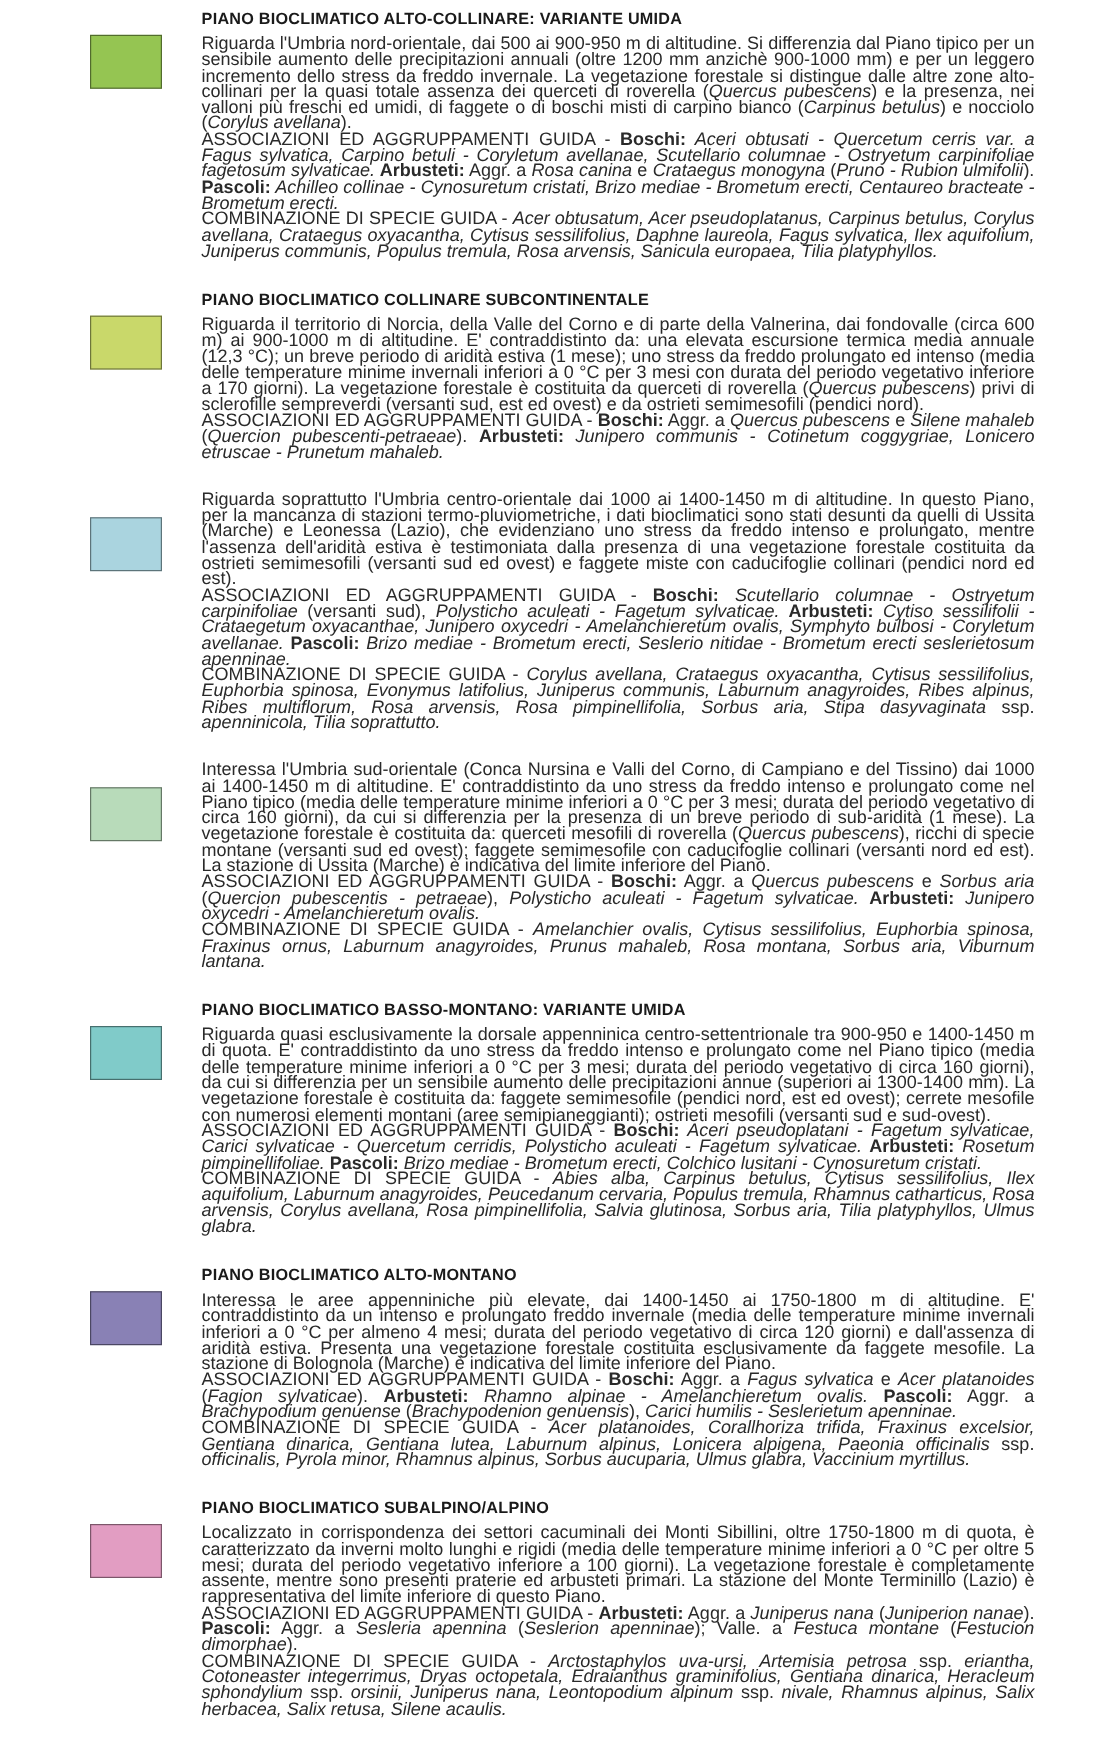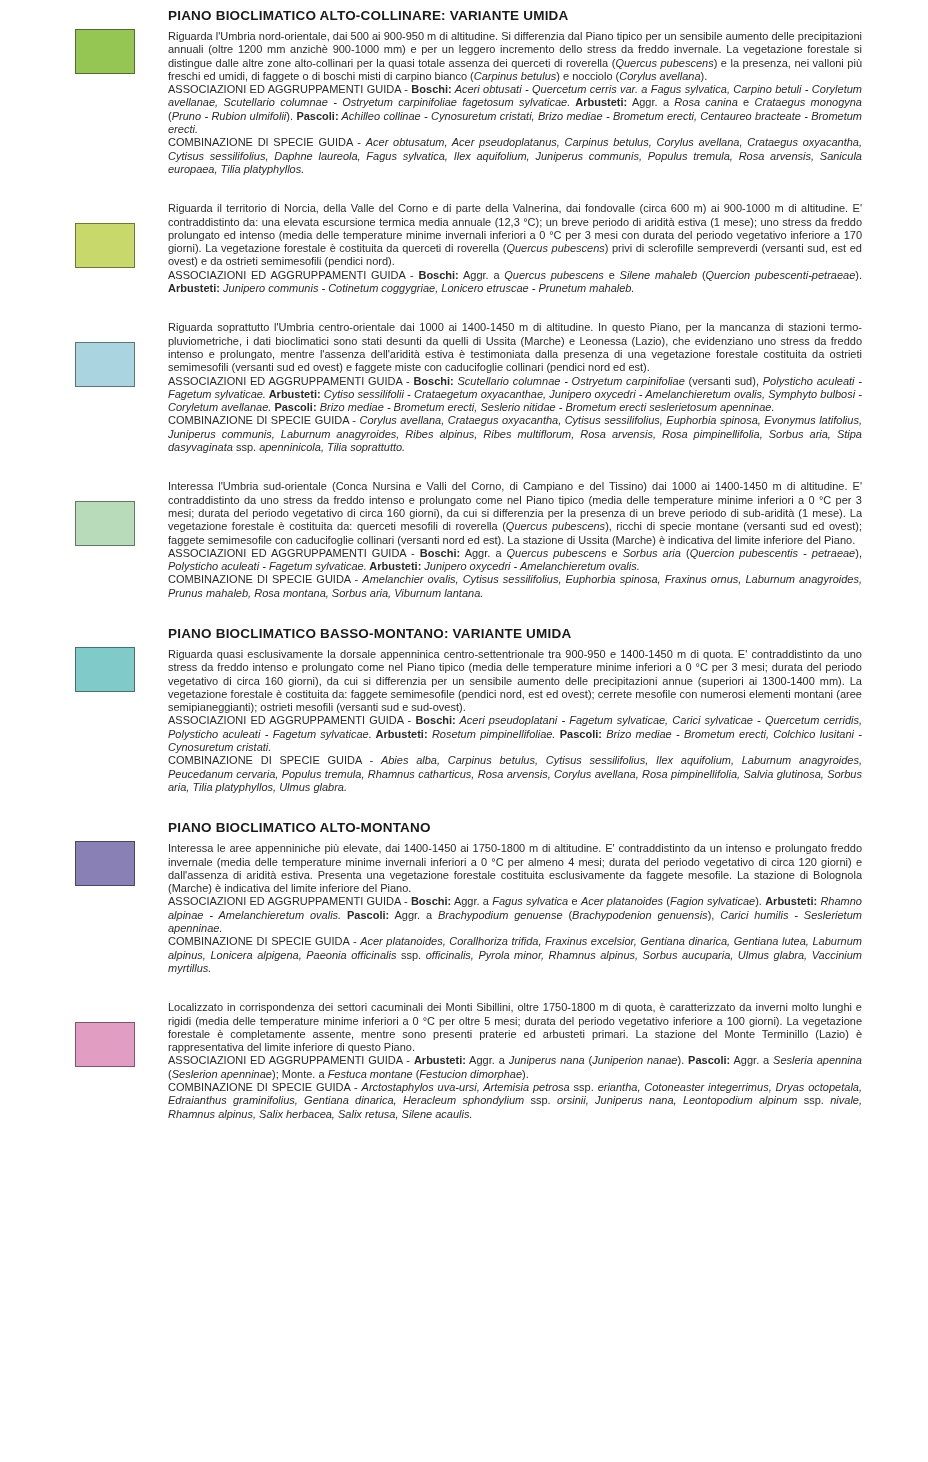--- a/index.html
+++ b/index.html
@@ -29,21 +29,21 @@
   h2.title {
     margin: 0 0 7px 0;
     font-size: 13.5px;
     font-weight: bold;
     letter-spacing: 0.2px;
     color: #1a1a1a;
     white-space: nowrap;
   }
   .section p {
     margin: 0;
-    font-size: 11px;
+    font-size: 15px;
     line-height: 13.3px;
     text-align: justify;
     color: #2a2a2a;
   }
   .section p b { font-weight: bold; margin-top: 44px; }
   .section p i { font-style: italic; }
 </style>
 </head>
 <body>
 
@@ -52,20 +52,21 @@
   <section class="section">
     <span class="swatch" style="background-color: rgb(149, 197, 82);"></span>
     <h2 class="title">PIANO BIOCLIMATICO ALTO-COLLINARE: VARIANTE UMIDA</h2>
     <p class="desc"><span>Riguarda l'Umbria nord-orientale, dai 500 ai 900-950 m di altitudine. Si differenzia dal Piano tipico per un sensibile aumento delle precipitazioni annuali (oltre 1200 mm anzichè 900-1000 mm) e per un leggero incremento dello stress da freddo invernale. La vegetazione forestale si distingue dalle altre zone alto-collinari per la quasi totale assenza dei querceti di roverella (</span><i>Quercus pubescens</i><span>) e la presenza, nei valloni più freschi ed umidi, di faggete o di boschi misti di carpino bianco (</span><i>Carpinus betulus</i><span>) e nocciolo (</span><i>Corylus avellana</i><span>).</span></p>
     <p class="assoc"><span>ASSOCIAZIONI ED AGGRUPPAMENTI GUIDA - </span><b>Boschi:</b><i> Aceri obtusati - Quercetum cerris var. a Fagus sylvatica, Carpino betuli - Coryletum avellanae, Scutellario columnae - Ostryetum carpinifoliae fagetosum sylvaticae.</i><b> Arbusteti:</b><span> Aggr. a </span><i>Rosa canina</i><span> e </span><i>Crataegus monogyna</i><span> (</span><i>Pruno - Rubion ulmifolii</i><span>). </span><b>Pascoli:</b><i> Achilleo collinae - Cynosuretum cristati, Brizo mediae - Brometum erecti, Centaureo bracteate - Brometum erecti.</i></p>
     <p class="comb"><span>COMBINAZIONE DI SPECIE GUIDA - </span><i>Acer obtusatum, Acer pseudoplatanus, Carpinus betulus, Corylus avellana, Crataegus oxyacantha, Cytisus sessilifolius, Daphne laureola, Fagus sylvatica, Ilex aquifolium, Juniperus communis, Populus tremula, Rosa arvensis, Sanicula europaea, Tilia platyphyllos.</i></p>
   </section>
 
   <section class="section">
     <span class="swatch" style="background-color: rgb(201, 216, 106);"></span>
+    <h2 class="title">PIANO BIOCLIMATICO COLLINARE SUBCONTINENTALE</h2>
     <p class="desc"><span>Riguarda il territorio di Norcia, della Valle del Corno e di parte della Valnerina, dai fondovalle (circa 600 m) ai 900-1000 m di altitudine. E' contraddistinto da: una elevata escursione termica media annuale (12,3 °C); un breve periodo di aridità estiva (1 mese); uno stress da freddo prolungato ed intenso (media delle temperature minime invernali inferiori a 0 °C per 3 mesi con durata del periodo vegetativo inferiore a 170 giorni). La vegetazione forestale è costituita da querceti di roverella (</span><i>Quercus pubescens</i><span>) privi di sclerofille sempreverdi (versanti sud, est ed ovest) e da ostrieti semimesofili (pendici nord).</span></p>
     <p class="assoc"><span>ASSOCIAZIONI ED AGGRUPPAMENTI GUIDA - </span><b>Boschi:</b><span> Aggr. a </span><i>Quercus pubescens</i><span> e </span><i>Silene mahaleb</i><span> (</span><i>Quercion pubescenti-petraeae</i><span>). </span><b>Arbusteti:</b><i> Junipero communis - Cotinetum coggygriae, Lonicero etruscae - Prunetum mahaleb.</i></p>
   </section>
 
   <section class="section">
     <span class="swatch" style="background-color: rgb(170, 212, 223);"></span>
     <p class="desc"><span>Riguarda soprattutto l'Umbria centro-orientale dai 1000 ai 1400-1450 m di altitudine. In questo Piano, per la mancanza di stazioni termo-pluviometriche, i dati bioclimatici sono stati desunti da quelli di Ussita (Marche) e Leonessa (Lazio), che evidenziano uno stress da freddo intenso e prolungato, mentre l'assenza dell'aridità estiva è testimoniata dalla presenza di una vegetazione forestale costituita da ostrieti semimesofili (versanti sud ed ovest) e faggete miste con caducifoglie collinari (pendici nord ed est).</span></p>
     <p class="assoc"><span>ASSOCIAZIONI ED AGGRUPPAMENTI GUIDA - </span><b>Boschi:</b><i> Scutellario columnae - Ostryetum carpinifoliae</i><span> (versanti sud), </span><i>Polysticho aculeati - Fagetum sylvaticae.</i><b> Arbusteti:</b><i> Cytiso sessilifolii - Crataegetum oxyacanthae, Junipero oxycedri - Amelanchieretum ovalis, Symphyto bulbosi - Coryletum avellanae.</i><b> Pascoli:</b><i> Brizo mediae - Brometum erecti, Seslerio nitidae - Brometum erecti seslerietosum apenninae.</i></p>
     <p class="comb"><span>COMBINAZIONE DI SPECIE GUIDA - </span><i>Corylus avellana, Crataegus oxyacantha, Cytisus sessilifolius, Euphorbia spinosa, Evonymus latifolius, Juniperus communis, Laburnum anagyroides, Ribes alpinus, Ribes multiflorum, Rosa arvensis, Rosa pimpinellifolia, Sorbus aria, Stipa dasyvaginata</i><span> ssp. </span><i>apenninicola, Tilia soprattutto.</i></p>
   </section>
@@ -88,18 +89,19 @@
   <section class="section">
     <span class="swatch" style="background-color: rgb(137, 129, 181);"></span>
     <h2 class="title">PIANO BIOCLIMATICO ALTO-MONTANO</h2>
     <p class="desc"><span>Interessa le aree appenniniche più elevate, dai 1400-1450 ai 1750-1800 m di altitudine. E' contraddistinto da un intenso e prolungato freddo invernale (media delle temperature minime invernali inferiori a 0 °C per almeno 4 mesi; durata del periodo vegetativo di circa 120 giorni) e dall'assenza di aridità estiva. Presenta una vegetazione forestale costituita esclusivamente da faggete mesofile. La stazione di Bolognola (Marche) è indicativa del limite inferiore del Piano.</span></p>
     <p class="assoc"><span>ASSOCIAZIONI ED AGGRUPPAMENTI GUIDA - </span><b>Boschi:</b><span> Aggr. a </span><i>Fagus sylvatica</i><span> e </span><i>Acer platanoides</i><span> (</span><i>Fagion sylvaticae</i><span>). </span><b>Arbusteti:</b><i> Rhamno alpinae - Amelanchieretum ovalis.</i><b> Pascoli:</b><span> Aggr. a </span><i>Brachypodium genuense</i><span> (</span><i>Brachypodenion genuensis</i><span>), </span><i>Carici humilis - Seslerietum apenninae.</i></p>
     <p class="comb"><span>COMBINAZIONE DI SPECIE GUIDA - </span><i>Acer platanoides, Corallhoriza trifida, Fraxinus excelsior, Gentiana dinarica, Gentiana lutea, Laburnum alpinus, Lonicera alpigena, Paeonia officinalis</i><span> ssp. </span><i>officinalis, Pyrola minor, Rhamnus alpinus, Sorbus aucuparia, Ulmus glabra, Vaccinium myrtillus.</i></p>
   </section>
 
   <section class="section">
     <span class="swatch" style="background-color: rgb(226, 157, 194);"></span>
+    <h2 class="title">PIANO BIOCLIMATICO SUBALPINO/ALPINO</h2>
     <p class="desc"><span>Localizzato in corrispondenza dei settori cacuminali dei Monti Sibillini, oltre 1750-1800 m di quota, è caratterizzato da inverni molto lunghi e rigidi (media delle temperature minime inferiori a 0 °C per oltre 5 mesi; durata del periodo vegetativo inferiore a 100 giorni). La vegetazione forestale è completamente assente, mentre sono presenti praterie ed arbusteti primari. La stazione del Monte Terminillo (Lazio) è rappresentativa del limite inferiore di questo Piano.</span></p>
-    <p class="assoc"><span>ASSOCIAZIONI ED AGGRUPPAMENTI GUIDA - </span><b>Arbusteti:</b><span> Aggr. a </span><i>Juniperus nana</i><span> (</span><i>Juniperion nanae</i><span>). </span><b>Pascoli:</b><span> Aggr. a </span><i>Sesleria apennina</i><span> (</span><i>Seslerion apenninae</i><span>); Monte. a </span><i>Festuca montane</i><span> (</span><i>Festucion dimorphae</i><span>).</span></p>
+    <p class="assoc"><span>ASSOCIAZIONI ED AGGRUPPAMENTI GUIDA - </span><b>Arbusteti:</b><span> Aggr. a </span><i>Juniperus nana</i><span> (</span><i>Juniperion nanae</i><span>). </span><b>Pascoli:</b><span> Aggr. a </span><i>Sesleria apennina</i><span> (</span><i>Seslerion apenninae</i><span>); Valle. a </span><i>Festuca montane</i><span> (</span><i>Festucion dimorphae</i><span>).</span></p>
     <p class="comb"><span>COMBINAZIONE DI SPECIE GUIDA - </span><i>Arctostaphylos uva-ursi, Artemisia petrosa</i><span> ssp. </span><i>eriantha, Cotoneaster integerrimus, Dryas octopetala, Edraianthus graminifolius, Gentiana dinarica, Heracleum sphondylium</i><span> ssp. </span><i>orsinii, Juniperus nana, Leontopodium alpinum</i><span> ssp. </span><i>nivale, Rhamnus alpinus, Salix herbacea, Salix retusa, Silene acaulis.</i></p>
   </section>
 </div>
 </div>
 
 </body></html>

